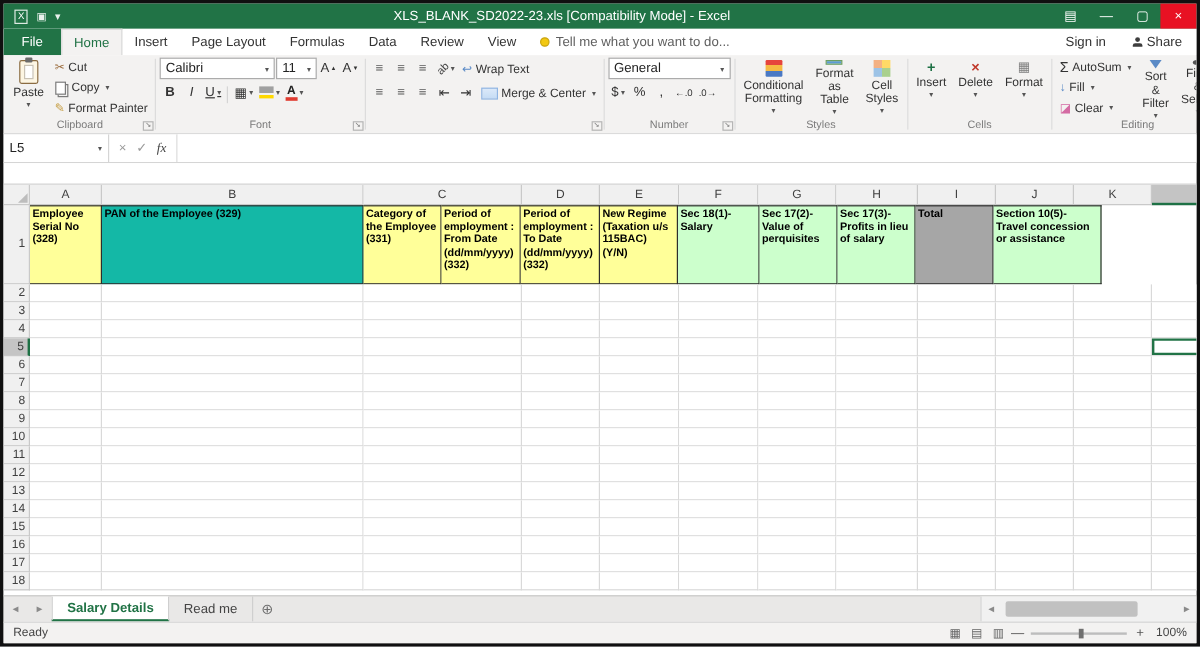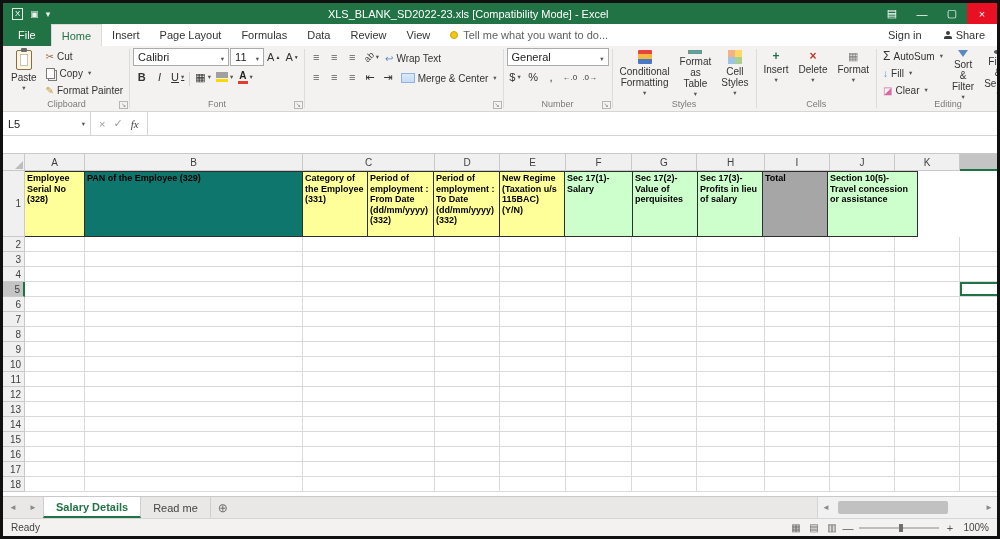--- a/index.html
+++ b/index.html
@@ -388,26 +388,26 @@
         <div class="cellh colh" style="width: 65px;">G</div>
         <div class="cellh colh" style="width: 68px;">H</div>
         <div class="cellh colh" style="width: 65px;">I</div>
         <div class="cellh colh" style="width: 65px;">J</div>
         <div class="cellh colh" style="width: 65px;">K</div>
         <div class="cellh colh selhead" style="width: 90px;">L</div>
       </div>
       <div class="g-row r1">
         <div class="cellh rowh">1</div>
         <div class="cell" style="width: 60px; background: rgb(255, 255, 153);">Employee Serial No (328)</div>
-        <div class="cell" style="width: 218px; background: #0f766e;">PAN of the Employee (329)</div>
+        <div class="cell" style="width: 218px; background: #14b8a6;">PAN of the Employee (329)</div>
         <div class="cell" style="width: 65px; background: rgb(255, 255, 153);">Category of the Employee (331)</div>
         <div class="cell" style="width: 66px; background: rgb(255, 255, 153);">Period of employment : From Date (dd/mm/yyyy) (332)</div>
         <div class="cell" style="width: 66px; background: rgb(255, 255, 153);">Period of employment : To Date (dd/mm/yyyy) (332)</div>
         <div class="cell" style="width: 65px; background: rgb(255, 255, 153);">New Regime (Taxation u/s 115BAC) (Y/N)</div>
-        <div class="cell" style="width: 68px; background: rgb(204, 255, 204);">Sec 17(1)- Salary</div>
+        <div class="cell" style="width: 68px; background: rgb(204, 255, 204);">Sec 18(1)- Salary</div>
         <div class="cell" style="width: 65px; background: rgb(204, 255, 204);">Sec 17(2)- Value of perquisites</div>
         <div class="cell" style="width: 65px; background: rgb(204, 255, 204);">Sec 17(3)- Profits in lieu of salary</div>
         <div class="cell" style="width: 65px; background: rgb(166, 166, 166);">Total</div>
         <div class="cell" style="width: 90px; background: rgb(204, 255, 204);">Section 10(5)- Travel concession or assistance</div>
       </div>
       <div class="g-row datar">
         <div class="cellh rowh">2</div>
         <div class="cell" style="width: 60px;"></div>
         <div class="cell" style="width: 218px;"></div>
         <div class="cell" style="width: 132px;"></div>

